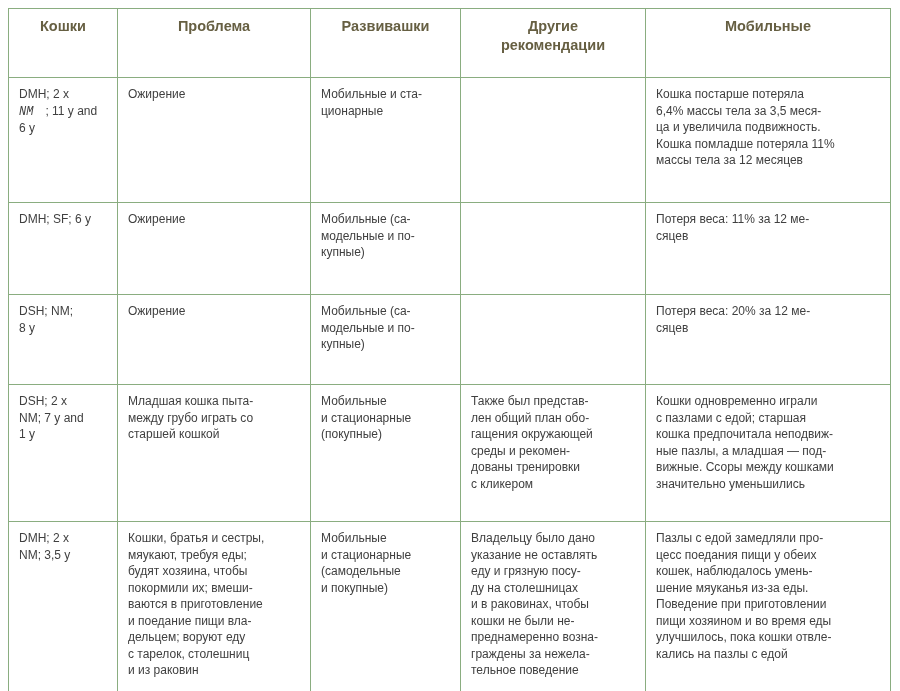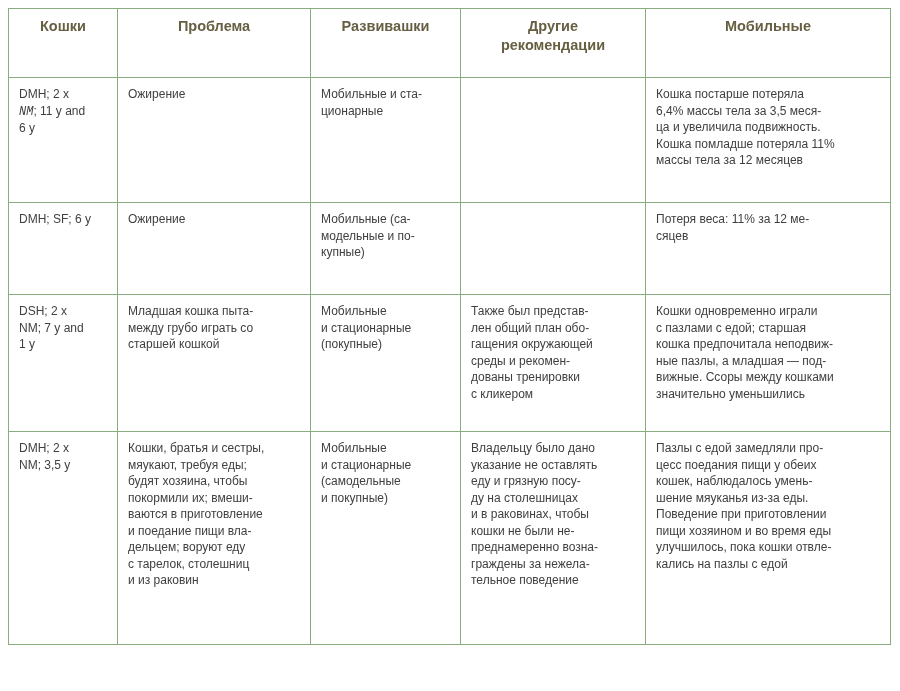--- a/index.html
+++ b/index.html
@@ -57,21 +57,21 @@
   .col-toys   { width: 150px; }
   .col-other  { width: 185px; }
   .col-result { width: 245px; }
 
   tr.r1 td { height: 110px; }
   tr.r2 td { height: 77px; }
   tr.r3 td { height: 75px; }
   tr.r4 td { height: 122px; }
   tr.r5 td { height: 198px; }
 
-  .cell-lines { white-space: pre-line; }
+  .cell-lines { white-space: pre-line; margin-left: 12px; }
   .italic-nm { font-style: italic; font-family: Liberation Mono, monospace; }
 </style>
 </head>
 <body>
 
 <div id="page">
   <table class="cat-table">
     <colgroup>
       <col class="col-cats">
       <col class="col-prob">
@@ -104,20 +104,31 @@
 массы тела за 12 месяцев</td>
       </tr>
       <tr class="r2">
         <td class="cell-lines">DMH; SF; 6 y</td>
         <td class="cell-lines">Ожирение</td>
         <td class="cell-lines">Мобильные (са-
 модельные и по-
 купные)</td>
         <td class="cell-lines"></td>
         <td class="cell-lines">Потеря веса: 11% за 12 ме-
+сяцев</td>
+      </tr>
+      <tr class="r3">
+        <td class="cell-lines">DSH; NM;
+8 y</td>
+        <td class="cell-lines">Ожирение</td>
+        <td class="cell-lines">Мобильные (са-
+модельные и по-
+купные)</td>
+        <td class="cell-lines"></td>
+        <td class="cell-lines">Потеря веса: 20% за 12 ме-
 сяцев</td>
       </tr>
       <tr class="r4">
         <td class="cell-lines">DSH; 2 x
 NM; 7 y and
 1 y</td>
         <td class="cell-lines">Младшая кошка пыта-
 между грубо играть со
 старшей кошкой</td>
         <td class="cell-lines">Мобильные

